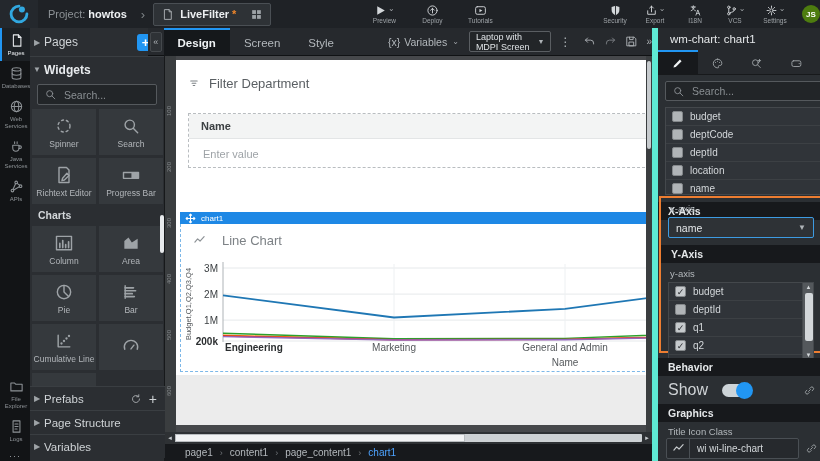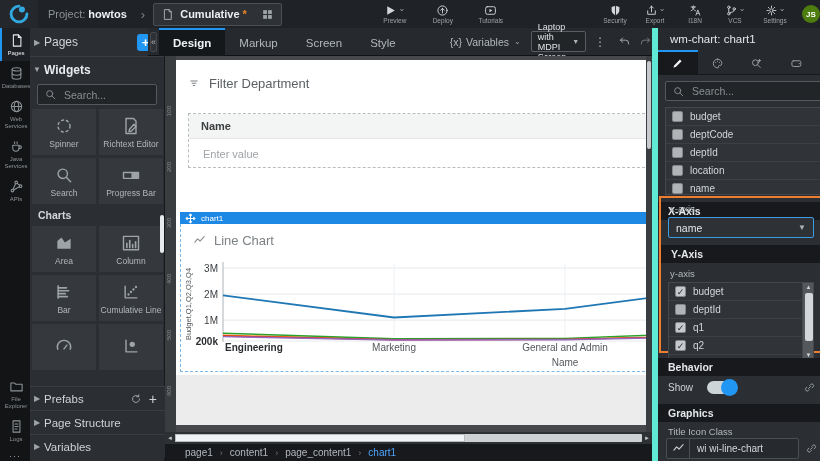--- a/index.html
+++ b/index.html
@@ -57,21 +57,21 @@
   #page-footer{position:absolute;left:0px;top:315px;width:476px;height:50px;background:#ececec;}
   #filter-hdr{position:absolute;left:12px;top:16px;display:flex;align-items:center;gap:8px;color:#5a5f63;font-size:13px;}
   #live-form{position:absolute;left:12px;top:53px;width:470px;border:1px dashed #b9bdc0;}
   #live-form .fhead{background:#f3f4f4;border-bottom:1px solid #e3e5e6;padding:6px 12px;font-size:11px;font-weight:bold;color:#3c4043;}
   #live-form .fbody{background:#fff;padding:5px 12px;}
   #live-form input{border:0;outline:0;font-size:11px;color:#3c4043;width:100%;font-family:inherit;}
   #live-form input::placeholder{color:#9ea3a7;}
   #chart-widget{position:absolute;left:4px;top:152px;width:472px;height:162px;}
   #chart-selbar{position:absolute;left:0;top:0;width:100%;height:12px;background:#1e88e5;color:#fff;font-size:8px;display:flex;align-items:center;gap:4px;padding-left:4px;box-sizing:border-box;}
   #chart-body{position:absolute;left:0;top:12px;width:470px;height:148px;border:1px dashed #7db8e8;border-top:0;box-sizing:border-box;background:#fff;}
-  #chart-title{position:absolute;left:12px;top:9px;display:flex;align-items:center;gap:8px;color:#7d8286;font-size:13px;}
+  #chart-title{position:absolute;left:12px;top:9px;display:flex;align-items:center;gap:16px;color:#7d8286;font-size:13px;}
   #chart-svg{position:absolute;left:0;top:28px;}
   .tick{font-size:10px;fill:#3c4043;}
   .tick.bold{font-weight:bold;fill:#2b2e30;}
   .cat{font-size:10px;fill:#55595c;}
   .cat.bold{font-weight:bold;fill:#2b2e30;}
   #canvas-vscroll{position:absolute;right:0;top:0;width:6px;height:376px;background:#3a3d3f;}
   #canvas-vscroll .vthumb{position:absolute;left:1px;top:5px;width:4px;height:88px;background:#c7cbce;border-radius:2px;}
   #lp-vthumb{left:160px;top:215px;width:4px;height:38px;background:#e8eaec;border-radius:2px;z-index:5;}
   
   #hscroll{left:165px;top:432px;width:487px;height:12px;background:#2e3134;display:flex;align-items:center;}
@@ -128,21 +128,21 @@
       <span class="pname">howtos</span>
     </div>
     <span class="tb-sep">›</span>
     <div id="page-tab">
       <span class="ic" style="color:#aeb3b7">
           <svg class="ic" width="13" height="13" viewBox="0 0 24 24" fill="none" stroke="currentColor" stroke-width="1.7" stroke-linecap="round" stroke-linejoin="round">
             <path d="M7 3h8l4 4v14H7z"></path>
             <path d="M15 3v4h4"></path>
           </svg>
         </span>
-      <span>Cumulative</span>
+      <span>LiveFilter</span>
       <span class="mod">*</span>
       <span class="ic" style="color:#9ea3a7;margin-left:8px">
           <svg class="ic" width="13" height="13" viewBox="0 0 24 24" fill="none" stroke="currentColor" stroke-width="1.7" stroke-linecap="round" stroke-linejoin="round">
             <rect x="4" y="4" width="7" height="7" fill="currentColor" stroke="none"></rect>
             <rect x="13" y="4" width="7" height="7" fill="currentColor" stroke="none"></rect>
             <rect x="4" y="13" width="7" height="7" fill="currentColor" stroke="none"></rect>
             <rect x="13" y="13" width="7" height="7" fill="currentColor" stroke="none"></rect>
           </svg>
         </span>
     </div>
@@ -329,66 +329,75 @@
           <span class="ic">
             <svg class="ic" width="20" height="20" viewBox="0 0 24 24" fill="none" stroke="currentColor" stroke-width="1.7" stroke-linecap="round" stroke-linejoin="round">
               <circle cx="12" cy="12" r="7.2" stroke-dasharray="2.4 3.6"></circle>
             </svg>
           </span>
           <div class="tlbl">Spinner</div>
         </div>
         <div class="tile">
           <span class="ic">
             <svg class="ic" width="20" height="20" viewBox="0 0 24 24" fill="none" stroke="currentColor" stroke-width="1.7" stroke-linecap="round" stroke-linejoin="round">
+              <circle cx="10.5" cy="10.5" r="5.6"></circle>
+              <path d="M14.7 14.7L20 20"></path>
+            </svg>
+          </span>
+          <div class="tlbl">Search</div>
+        </div>
+        <div class="tile">
+          <span class="ic">
+            <svg class="ic" width="20" height="20" viewBox="0 0 24 24" fill="none" stroke="currentColor" stroke-width="1.7" stroke-linecap="round" stroke-linejoin="round">
               <path d="M6 3h9l3 3v15H6z"></path>
               <path d="M15.5 10l2.5 2.5-5.5 5.5-3 .8.8-3z"></path>
             </svg>
           </span>
           <div class="tlbl">Richtext Editor</div>
-        </div>
-        <div class="tile">
-          <span class="ic">
-            <svg class="ic" width="20" height="20" viewBox="0 0 24 24" fill="none" stroke="currentColor" stroke-width="1.7" stroke-linecap="round" stroke-linejoin="round">
-              <circle cx="10.5" cy="10.5" r="5.6"></circle>
-              <path d="M14.7 14.7L20 20"></path>
-            </svg>
-          </span>
-          <div class="tlbl">Search</div>
         </div>
         <div class="tile">
           <span class="ic">
             <svg class="ic" width="20" height="20" viewBox="0 0 24 24" fill="none" stroke="currentColor" stroke-width="1.7" stroke-linecap="round" stroke-linejoin="round">
               <rect x="3" y="9" width="18" height="7"></rect>
               <rect x="12.5" y="9" width="8.5" height="7" fill="currentColor" stroke="none"></rect>
             </svg>
           </span>
           <div class="tlbl">Progress Bar</div>
         </div>
       </div>
     <div style="height:22px;display:flex;align-items:center;padding-left:8px;font-size:10.5px;font-weight:bold;color:#d3d7da">
       <span>Charts</span>
     </div>
     <div style="overflow:hidden;height:172px;margin-left:2px">
       <div id="chart-tiles" class="tilegrid">
           <div class="tile">
             <span class="ic">
               <svg class="ic" width="20" height="20" viewBox="0 0 24 24" fill="none" stroke="currentColor" stroke-width="1.7" stroke-linecap="round" stroke-linejoin="round">
-                <path d="M4 19V9.5l5-4 4 6 7-4.5V19z" fill="currentColor" stroke="none"></path>
-              </svg>
-            </span>
-            <div class="tlbl">Area</div>
+                <rect x="3" y="4" width="18" height="16"></rect>
+                <path d="M7 17.5v-5M10.5 17.5v-8.5M14 17.5v-3.5M17.5 17.5v-7" stroke-width="2"></path>
+              </svg>
+            </span>
+            <div class="tlbl">Column</div>
           </div>
           <div class="tile">
             <span class="ic">
               <svg class="ic" width="20" height="20" viewBox="0 0 24 24" fill="none" stroke="currentColor" stroke-width="1.7" stroke-linecap="round" stroke-linejoin="round">
-                <rect x="3" y="4" width="18" height="16"></rect>
-                <path d="M7 17.5v-5M10.5 17.5v-8.5M14 17.5v-3.5M17.5 17.5v-7" stroke-width="2"></path>
-              </svg>
-            </span>
-            <div class="tlbl">Column</div>
+                <path d="M4 19V9.5l5-4 4 6 7-4.5V19z" fill="currentColor" stroke="none"></path>
+              </svg>
+            </span>
+            <div class="tlbl">Area</div>
+          </div>
+          <div class="tile">
+            <span class="ic">
+              <svg class="ic" width="20" height="20" viewBox="0 0 24 24" fill="none" stroke="currentColor" stroke-width="1.7" stroke-linecap="round" stroke-linejoin="round">
+                <circle cx="12" cy="12" r="8"></circle>
+                <path d="M12 12V4M12 12l5.5 5.5"></path>
+              </svg>
+            </span>
+            <div class="tlbl">Pie</div>
           </div>
           <div class="tile">
             <span class="ic">
               <svg class="ic" width="20" height="20" viewBox="0 0 24 24" fill="none" stroke="currentColor" stroke-width="1.7" stroke-linecap="round" stroke-linejoin="round">
                 <path d="M5 4.5v15"></path>
                 <path d="M5 7h10M5 10.5h12.5M5 14h8.5M5 17.5h11" stroke-width="2"></path>
               </svg>
             </span>
             <div class="tlbl">Bar</div>
           </div>
@@ -447,21 +456,20 @@
           <span>Variables</span>
         </div>
       </div>
   </div>
   <div id="lp-vthumb" class="abs"></div>
 
   <div id="toolbar" class="abs">
     <div id="collapse-left">«</div>
     <div id="tb-tabs" style="display:flex;height:28px">
         <div class="tb-tab active">Design</div>
-        <div class="tb-tab">Markup</div>
         <div class="tb-tab">Screen</div>
         <div class="tb-tab">Style</div>
       </div>
     <div style="display:flex;align-items:center;gap:4px;margin-left:40px;font-size:10.5px;color:#b3b8bc;cursor:pointer">
       <span>{x}</span>
       <span>Variables</span>
       <span class="chev">⌄</span>
     </div>
     <div id="device-select" style="margin-left:10px">
       <span>Laptop with MDPI Screen</span>
@@ -734,21 +742,21 @@
               <div class="thumb" style="top: 10px; height: 48px;"></div>
             </div>
           </div>
       </div>
     </div>
 
     <div class="prop-header" style="position:absolute;left:0;top:330px;width:168px;box-sizing:border-box">
         <span>Behavior</span>
       </div>
     <div style="position:absolute;left:10px;top:353px;width:148px;display:flex;align-items:center;gap:14px">
-      <span style="font-size:10px;color:#cfd3d6">Show</span>
+      <span style="font-size:16px;color:#cfd3d6">Show</span>
       <div class="toggle">
           <div class="knob"></div>
         </div>
       <span class="bindic ic">
           <svg class="ic" width="13" height="13" viewBox="0 0 24 24" fill="none" stroke="currentColor" stroke-width="1.7" stroke-linecap="round" stroke-linejoin="round">
             <path d="M10.2 13.8l3.6-3.6"></path>
             <path d="M12.4 8.2l1.8-1.8a3.1 3.1 0 0 1 4.4 4.4l-1.8 1.8"></path>
             <path d="M11.6 15.8l-1.8 1.8a3.1 3.1 0 0 1-4.4-4.4l1.8-1.8"></path>
           </svg>
         </span>

